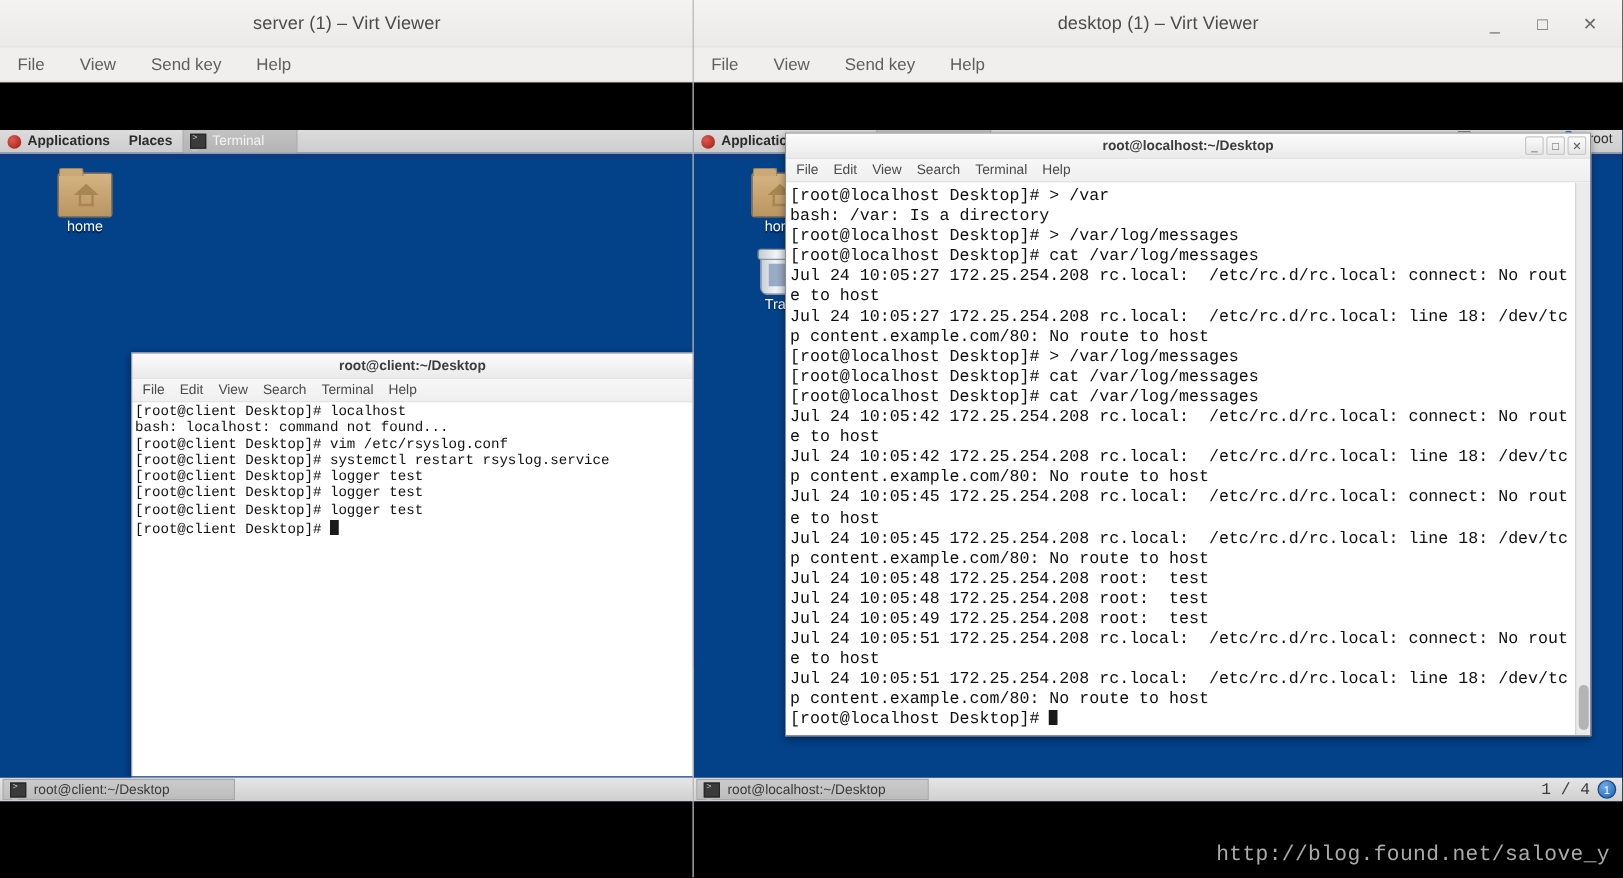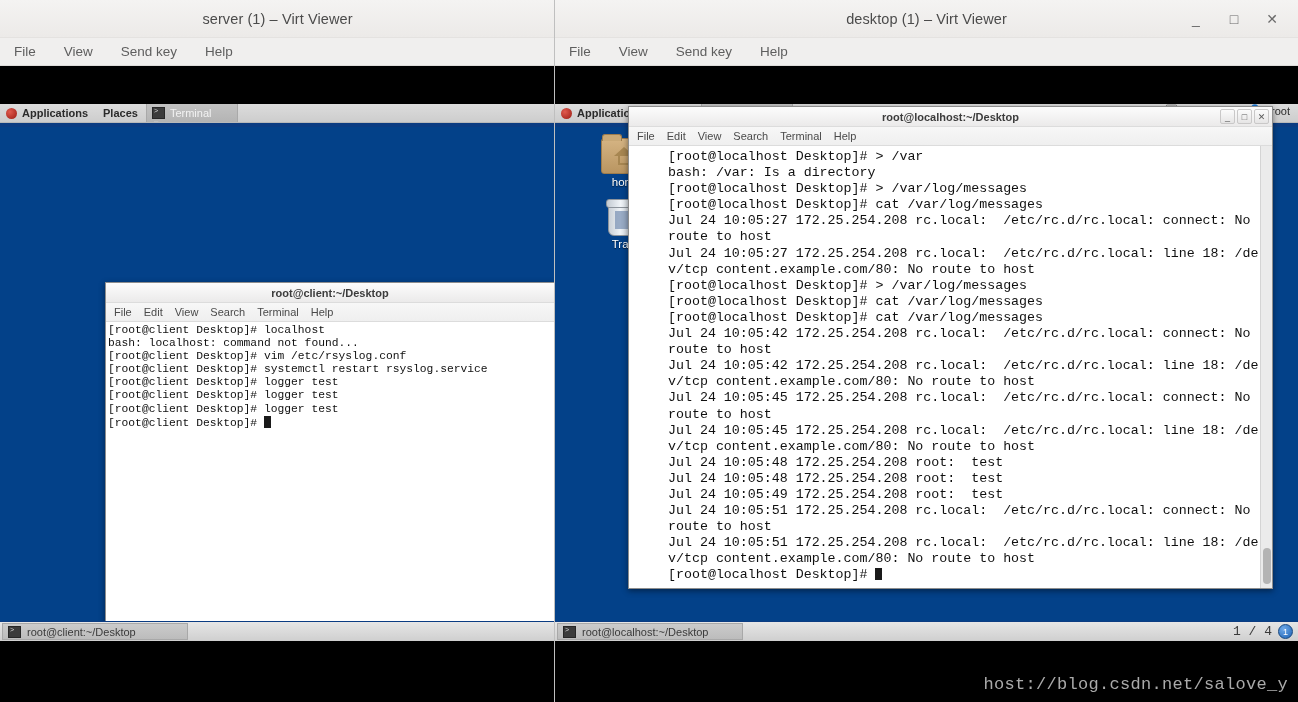--- a/index.html
+++ b/index.html
@@ -117,21 +117,21 @@
      color: #101010; }
   .term-line { display: block; }
   .cursor { display: inline-block; width: 7px; height: 12px; background: #1a1a1a; vertical-align: -2px; }
 
   
   #term-left { left: 105px; top: 178px; width: 450px; height: 358px; }
   #term-left .term-text { font-size: 11.3px; line-height: 13.1px; }
 
   
   #term-right { left: 73px; top: 2px; width: 645px; height: 483px; }
-  #term-right .term-text { font-size: 13.3px; line-height: 16.1px; padding: 3px 12px 0 3px; margin-left: 36px; }
+  #term-right .term-text { font-size: 13.3px; line-height: 16.1px; padding: 3px 12px 0 3px; }
   .term-scroll { position: absolute; right: 0; top: 0; bottom: 0; width: 12px;
      background: #ebebeb; border-left: 1px solid #d4d4d4; }
   .term-scroll .thumb { position:absolute; left: 2px; width: 8px; bottom: 4px; height: 36px;
      background: #b4b4b4; border-radius: 4px; }
 
   
   .gnome-taskbar { position: absolute; left:0; bottom: 0; width: 100%; height: 20px;
      background: linear-gradient(#e6e6e6, #cfcfcf); border-top: 1px solid #0b3c82;
      display: flex; align-items: center; font-size: 11px; color: #3a3a3a; }
   .task-item { display:flex; align-items:center; gap: 6px; height: 17px; padding: 0 10px 0 5px;
@@ -181,20 +181,26 @@
           </div>
           <div class="panel-winbtn">
             <span class="term-mini-icon"></span>
             <span>Terminal</span>
           </div>
         </div>
       </div>
       <div class="panel-blueline"></div>
 
       <div class="desk-icons">
+        <div class="desk-icon">
+          <div class="icon-home">
+              <div class="house-body"></div>
+            </div>
+          <div class="lbl">home</div>
+        </div>
       </div>
 
       <div class="term-win" id="term-left">
         <div class="term-titlebar">
           <span class="term-title">root@client:~/Desktop</span>
         </div>
         <div class="term-menubar">
           <span class="term-menu">File</span>
           <span class="term-menu">Edit</span>
           <span class="term-menu">View</span>
@@ -309,14 +315,14 @@
         <div class="task-right">
           <span class="ws-count">1 / 4</span>
           <span class="ws-badge">1</span>
         </div>
       </div>
     </div>
   </div>
 
   <div class="divider"></div>
 
-  <div class="watermark">host://blog.csdn.net/salove_y</div>
+  <div class="watermark">http://blog.found.net/salove_y</div>
 </div>
 
 </body></html>

